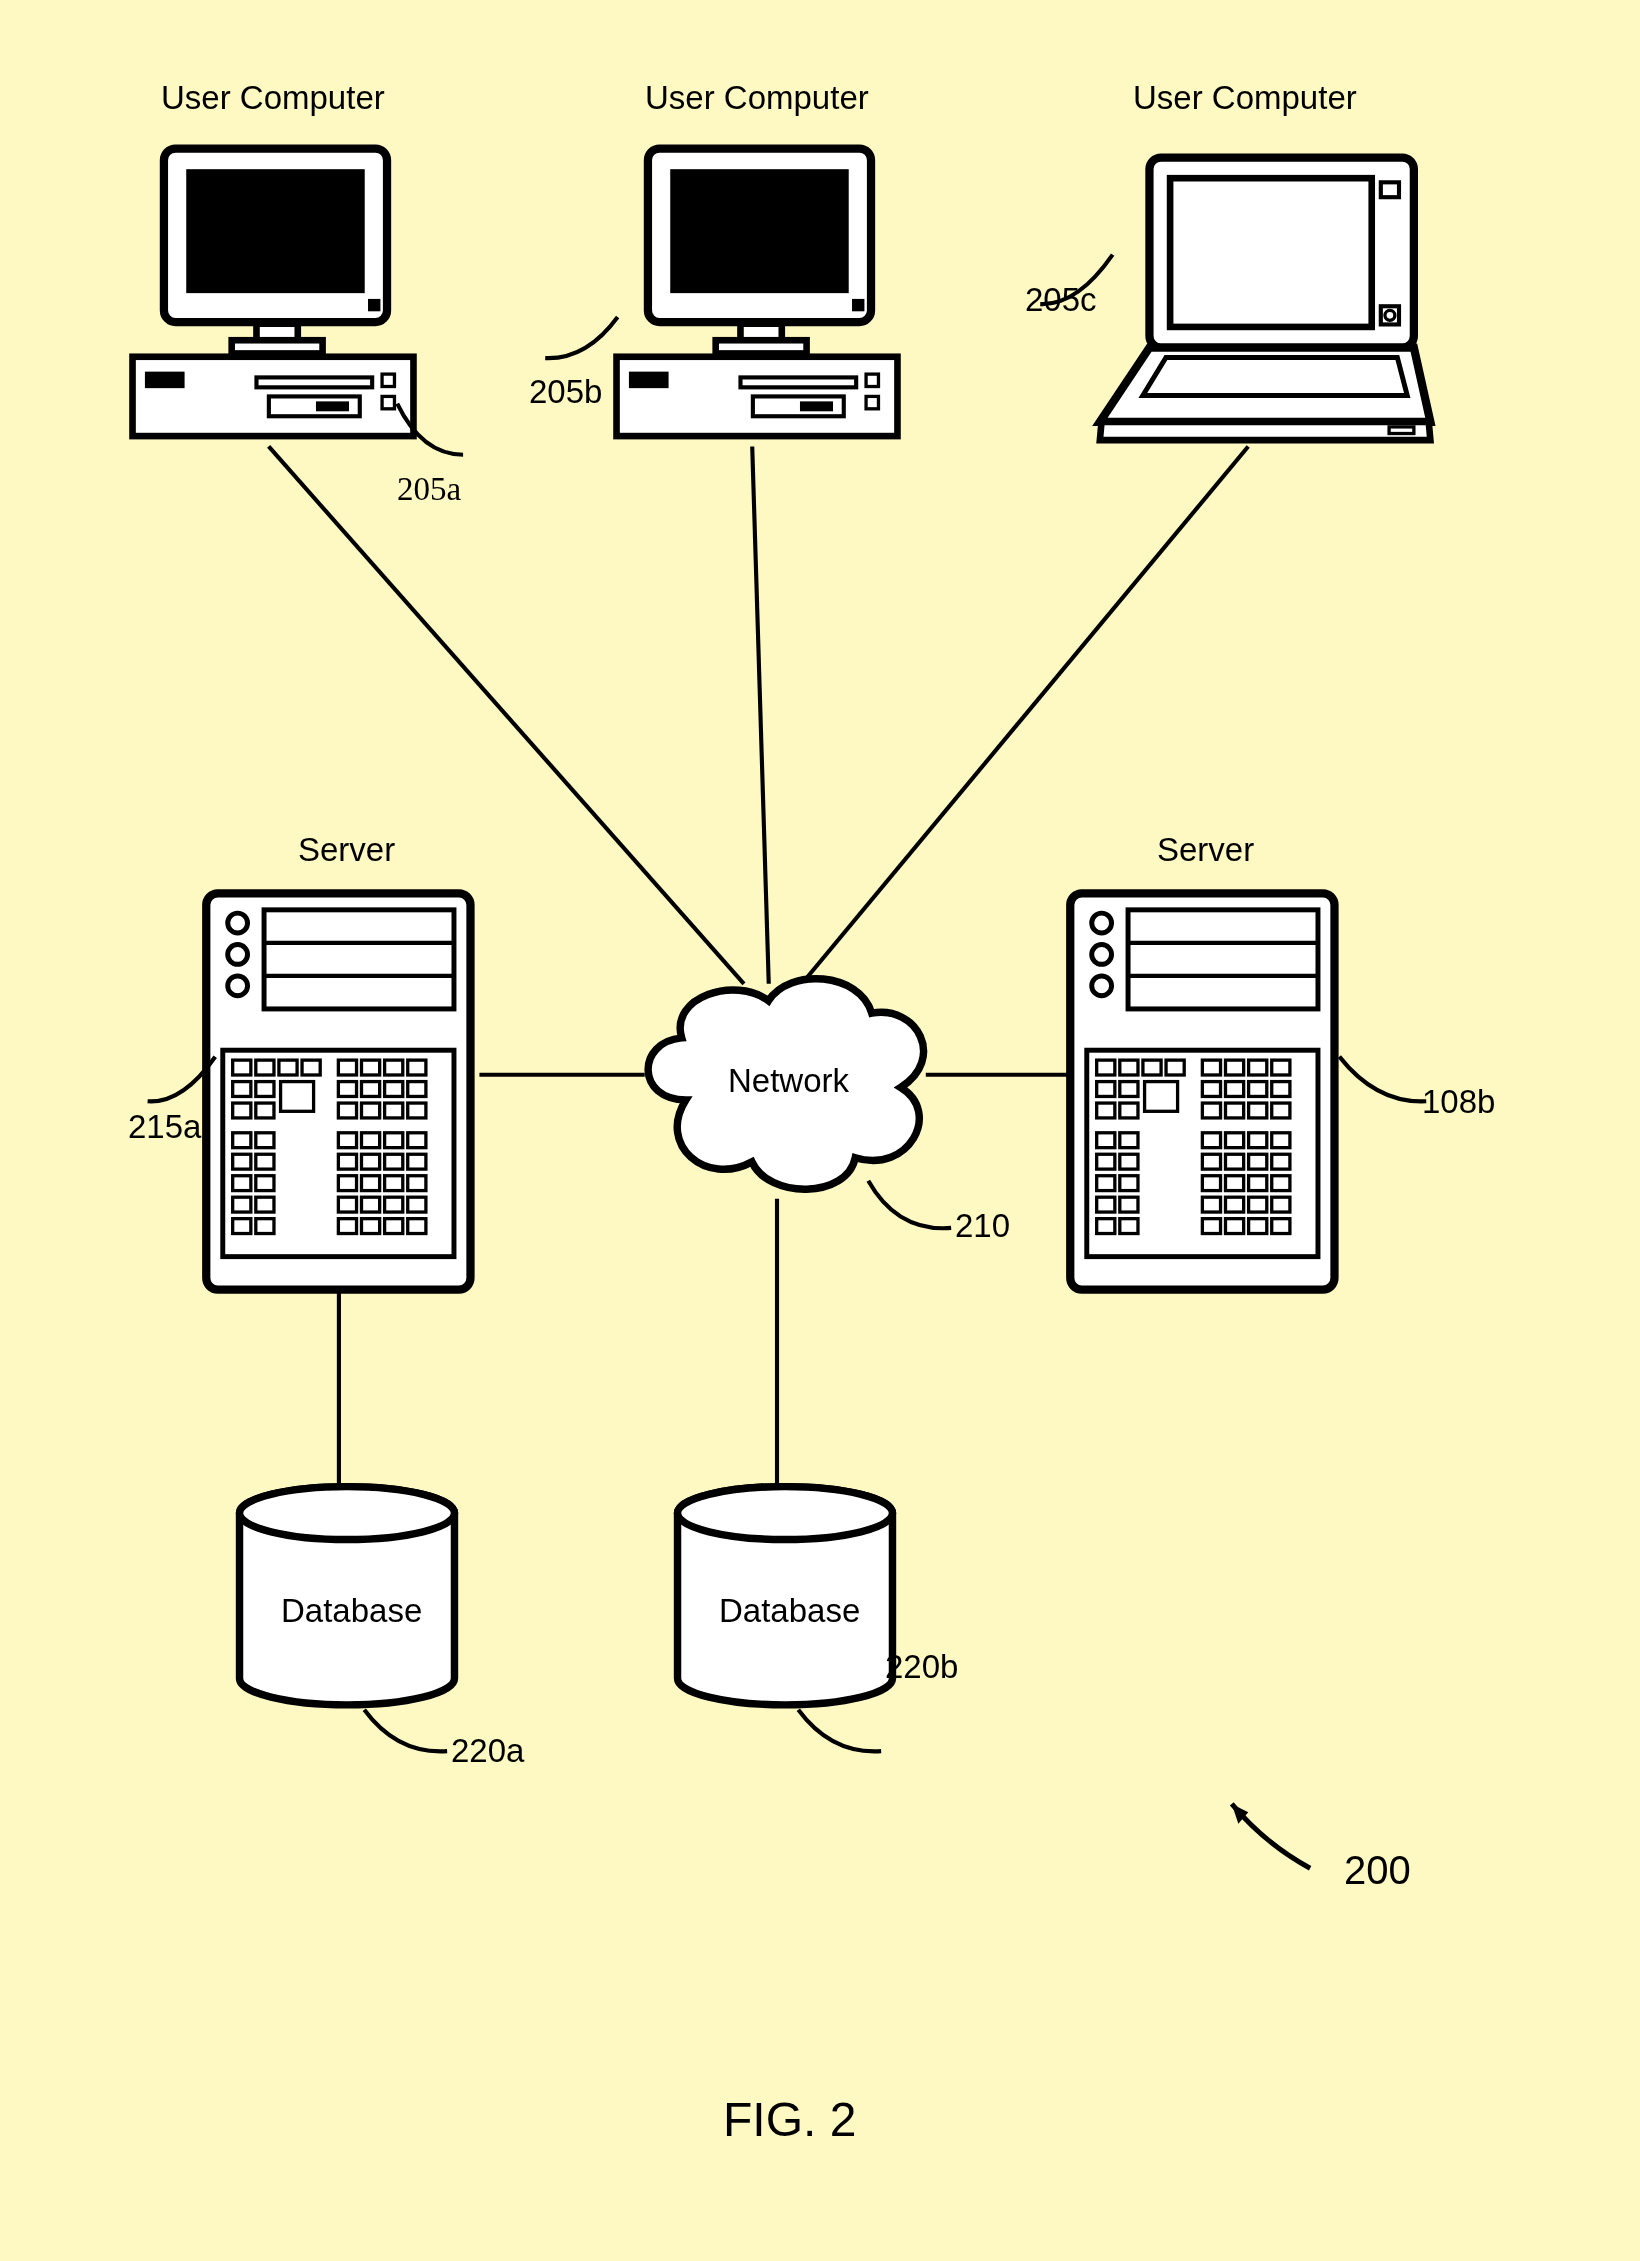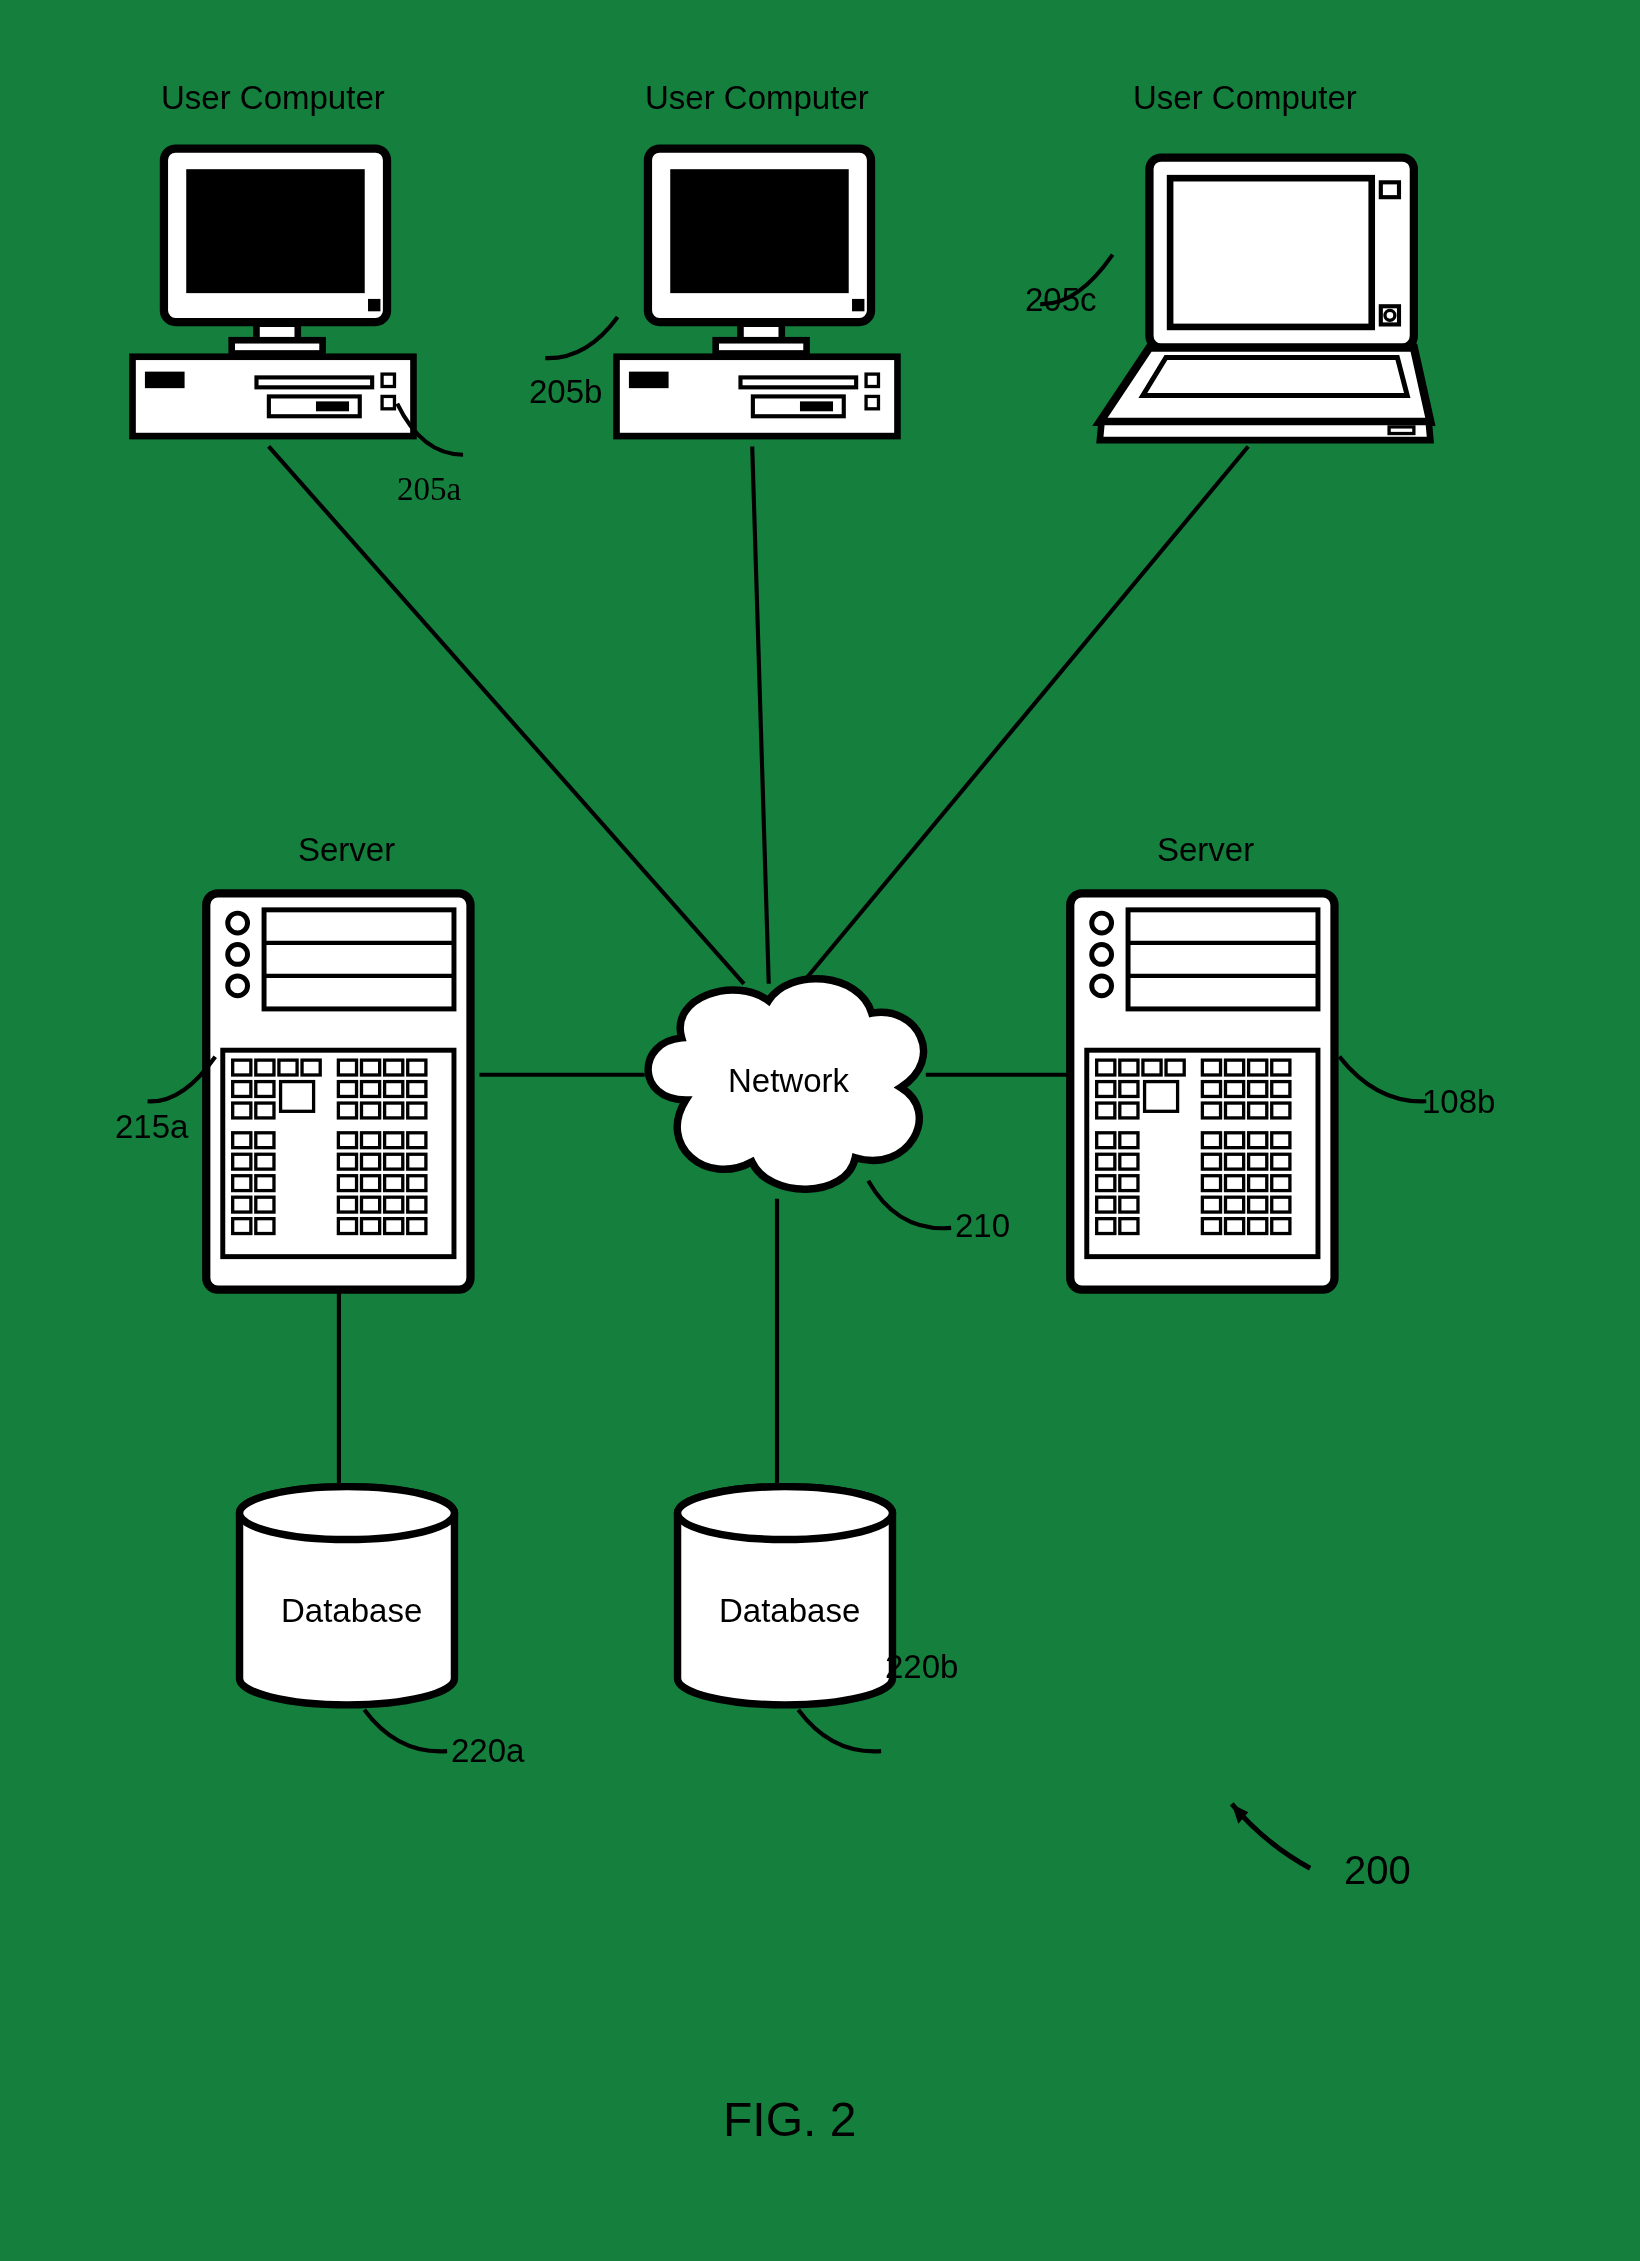--- a/index.html
+++ b/index.html
@@ -5,21 +5,21 @@
   html, body {
     margin: 0;
     padding: 0;
     background: #fff;
     font-family: Arial, Helvetica, sans-serif;
   }
   .canvas {
     position: relative;
     width: 1640px;
     height: 2261px;
-    background: #15803d;
+    background: #fef9c3;
   }
   .label {
     position: absolute;
     font-size: 33px;
     color: #000;
     white-space: nowrap;
   }
   .figlabel {
     position: absolute;
     font-size: 48px;
@@ -197,21 +197,21 @@
         <rect x="70" y="404" width="22" height="18"></rect>
       <rect x="170" y="404" width="22" height="18"></rect>
         <rect x="198" y="404" width="22" height="18"></rect>
         <rect x="226" y="404" width="22" height="18"></rect>
         <rect x="254" y="404" width="22" height="18"></rect>
     </g>
   </svg>
   <svg class="overlay" style="left:141px; top:1050px;" width="99" height="91" viewBox="0 0 120 110">
     <path d="M 90 8 Q 50 65 8 62" stroke="#000" stroke-width="5" fill="none"></path>
   </svg>
-  <div class="label" style="left:115px; top:1108px;">215a</div>
+  <div class="label" style="left:128px; top:1108px;">215a</div>
 
   <div class="label" style="left:1157px; top:831px;">Server</div>
   <svg class="overlay" style="left:1062px; top:885px;" width="289" height="413" viewBox="0 0 350 500">
     <rect x="10" y="10" width="320" height="480" rx="14" ry="14" fill="#fff" stroke="#000" stroke-width="10"></rect>
     <circle cx="48" cy="46" r="12" fill="none" stroke="#000" stroke-width="6"></circle>
     <circle cx="48" cy="84" r="12" fill="none" stroke="#000" stroke-width="6"></circle>
     <circle cx="48" cy="122" r="12" fill="none" stroke="#000" stroke-width="6"></circle>
     <rect x="80" y="30" width="230" height="120" fill="none" stroke="#000" stroke-width="6"></rect>
     <line x1="80" y1="70" x2="310" y2="70" stroke="#000" stroke-width="5"></line>
     <line x1="80" y1="110" x2="310" y2="110" stroke="#000" stroke-width="5"></line>

